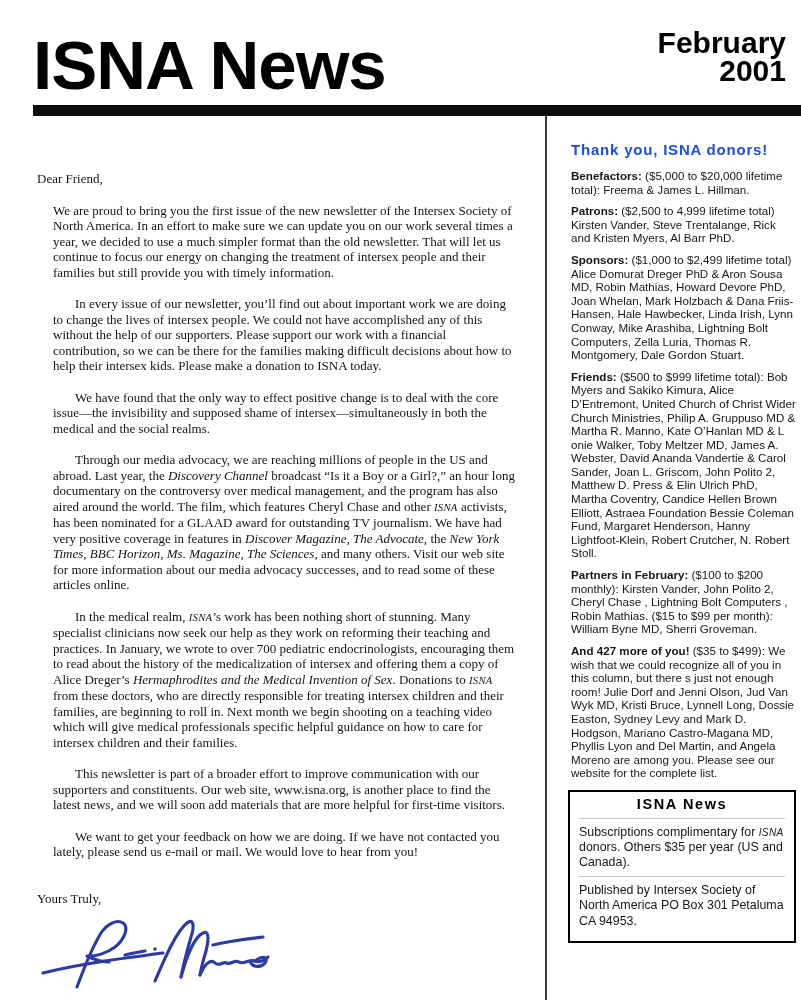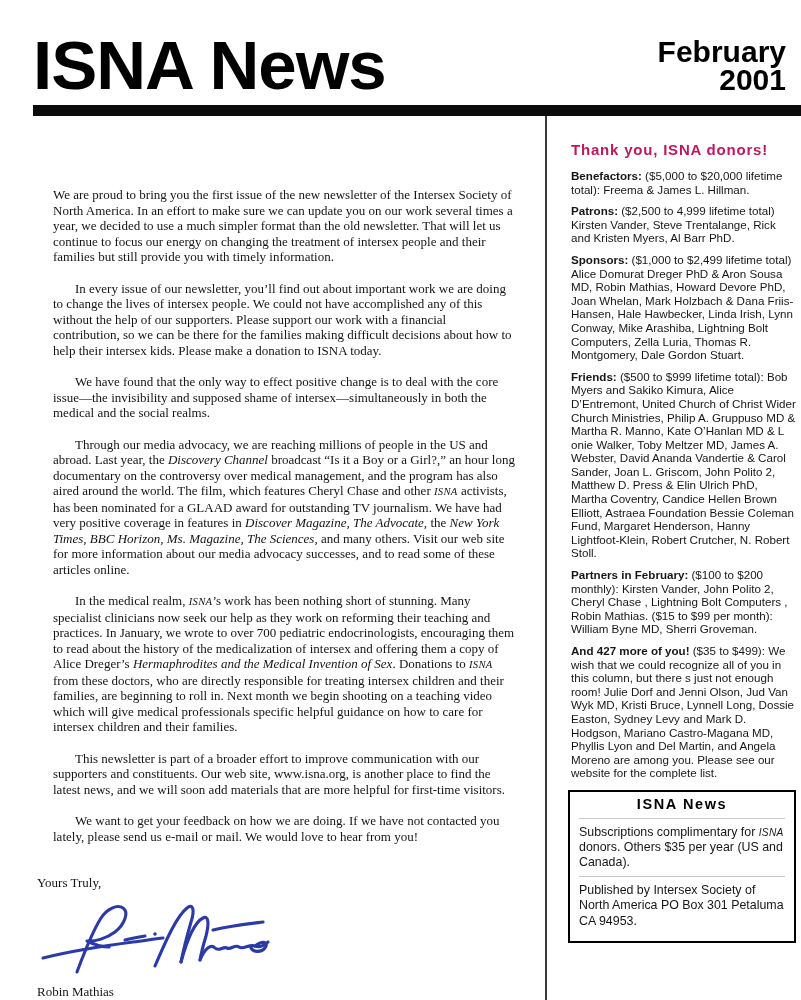--- a/index.html
+++ b/index.html
@@ -10,21 +10,21 @@
   }
 
   
   .masthead-title {
     position:absolute; left:33px; top:31px;
     font-family:"Liberation Sans", sans-serif; font-weight:bold;
     font-size:69px; line-height:70px; letter-spacing:-1px; color:#000;
     white-space:nowrap;
   }
   .masthead-date {
-    position:absolute; right:15px; top:38px; text-align:right;
+    position:absolute; right:15px; top:29px; text-align:right;
     font-family:"Liberation Sans", sans-serif; font-weight:bold;
     font-size:30px; line-height:28px; color:#000;
   }
   .masthead-rule {
     position:absolute; left:33px; top:105px; width:768px; height:11px;
     background:#0b0b0b;
   }
   .column-divider {
     position:absolute; left:545px; top:116px; width:2px; height:884px;
     background:#3a3a3a;
@@ -45,21 +45,21 @@
   .signer-name { margin-top:2px; }
 
   
   .sidebar {
     position:absolute; left:571px; top:141px; width:225px;
     font-family:"Liberation Sans", sans-serif;
     font-size:11.6px; line-height:13.6px; color:#161616;
   }
   .sidebar h2 {
     font-size:15px; line-height:17px; letter-spacing:0.8px;
-    font-weight:bold; margin-bottom:11px; color:#be185d;
+    font-weight:bold; margin-bottom:11px; color:#1d4ed8;
   }
   .sec { margin-bottom:8px; }
   .sec b { font-weight:bold; }
 
   
   .infobox {
     margin-top:10px; margin-left:-3px; width:228px;
     border:2px solid #000; background:#fff; padding:6px 9px 7px;
   }
   .ib-title {
@@ -77,20 +77,21 @@
 
   <div class="masthead-title">ISNA News</div>
   <div class="masthead-date">
     <div>February</div>
     <div>2001</div>
   </div>
   <div class="masthead-rule"></div>
   <div class="column-divider"></div>
 
   <main class="letter">
+    <p class="salutation">Dear Friend,</p>
     <p class="para">We are proud to bring you the first issue of the new newsletter of the Intersex Society of North America. In an effort to make sure we can update you on our work several times a year, we decided to use a much simpler format than the old newsletter. That will let us continue to focus our energy on changing the treatment of intersex people and their families but still provide you with timely information.</p>
     <p class="para indent">In every issue of our newsletter, you’ll find out about important work we are doing to change the lives of intersex people. We could not have accomplished any of this without the help of our supporters. Please support our work with a financial contribution,  so we can be there for the families making difficult decisions about how to help their intersex kids. Please make a donation to ISNA today.</p>
     <p class="para indent">We have found that the only way to effect positive change is to deal with the core issue—the invisibility and supposed shame of intersex—simultaneously in both the medical and the social realms.</p>
     <p class="para indent">Through our media advocacy, we are reaching millions of people in the US and abroad. Last year, the <i>Discovery Channel</i> broadcast “Is it a Boy or a Girl?,” an hour long documentary on the controversy over medical management, and the program has also aired around the world. The film, which features Cheryl Chase and other <span class="sc">ISNA</span> activists, has been nominated for a GLAAD award for outstanding TV journalism. We have had very positive coverage in features in <i>Discover Magazine, The Advocate,</i> the <i>New York Times, BBC Horizon, Ms. Magazine, The Sciences,</i> and many others. Visit our web site for more information about our media advocacy successes, and to read some of these articles online.</p>
     <p class="para indent">In the medical realm, <span class="sc">ISNA</span>’s work has been nothing short of stunning. Many specialist clinicians now seek our help as they work on reforming their teaching and practices. In January, we wrote to over 700 pediatric endocrinologists, encouraging them to read about the history of the medicalization of intersex and offering them a copy of Alice Dreger’s <i>Hermaphrodites and the Medical Invention of Sex</i>. Donations to <span class="sc">ISNA</span> from these doctors, who are directly responsible for treating intersex children and their families, are beginning to roll in. Next month we begin shooting on a teaching video which will give medical professionals specific helpful guidance on how to care for intersex children and their families.</p>
     <p class="para indent">This newsletter is part of a broader effort to improve communication with our supporters and constituents. Our web site, www.isna.org, is another place to find the latest news, and we will soon add materials that are more helpful for first-time visitors.</p>
     <p class="para indent">We want to get your feedback on how we are doing. If we have not contacted you lately, please send us e-mail or mail. We would love to hear from you!</p>
     <p class="closing">Yours Truly,</p>
 
     <div class="signature-wrap">

